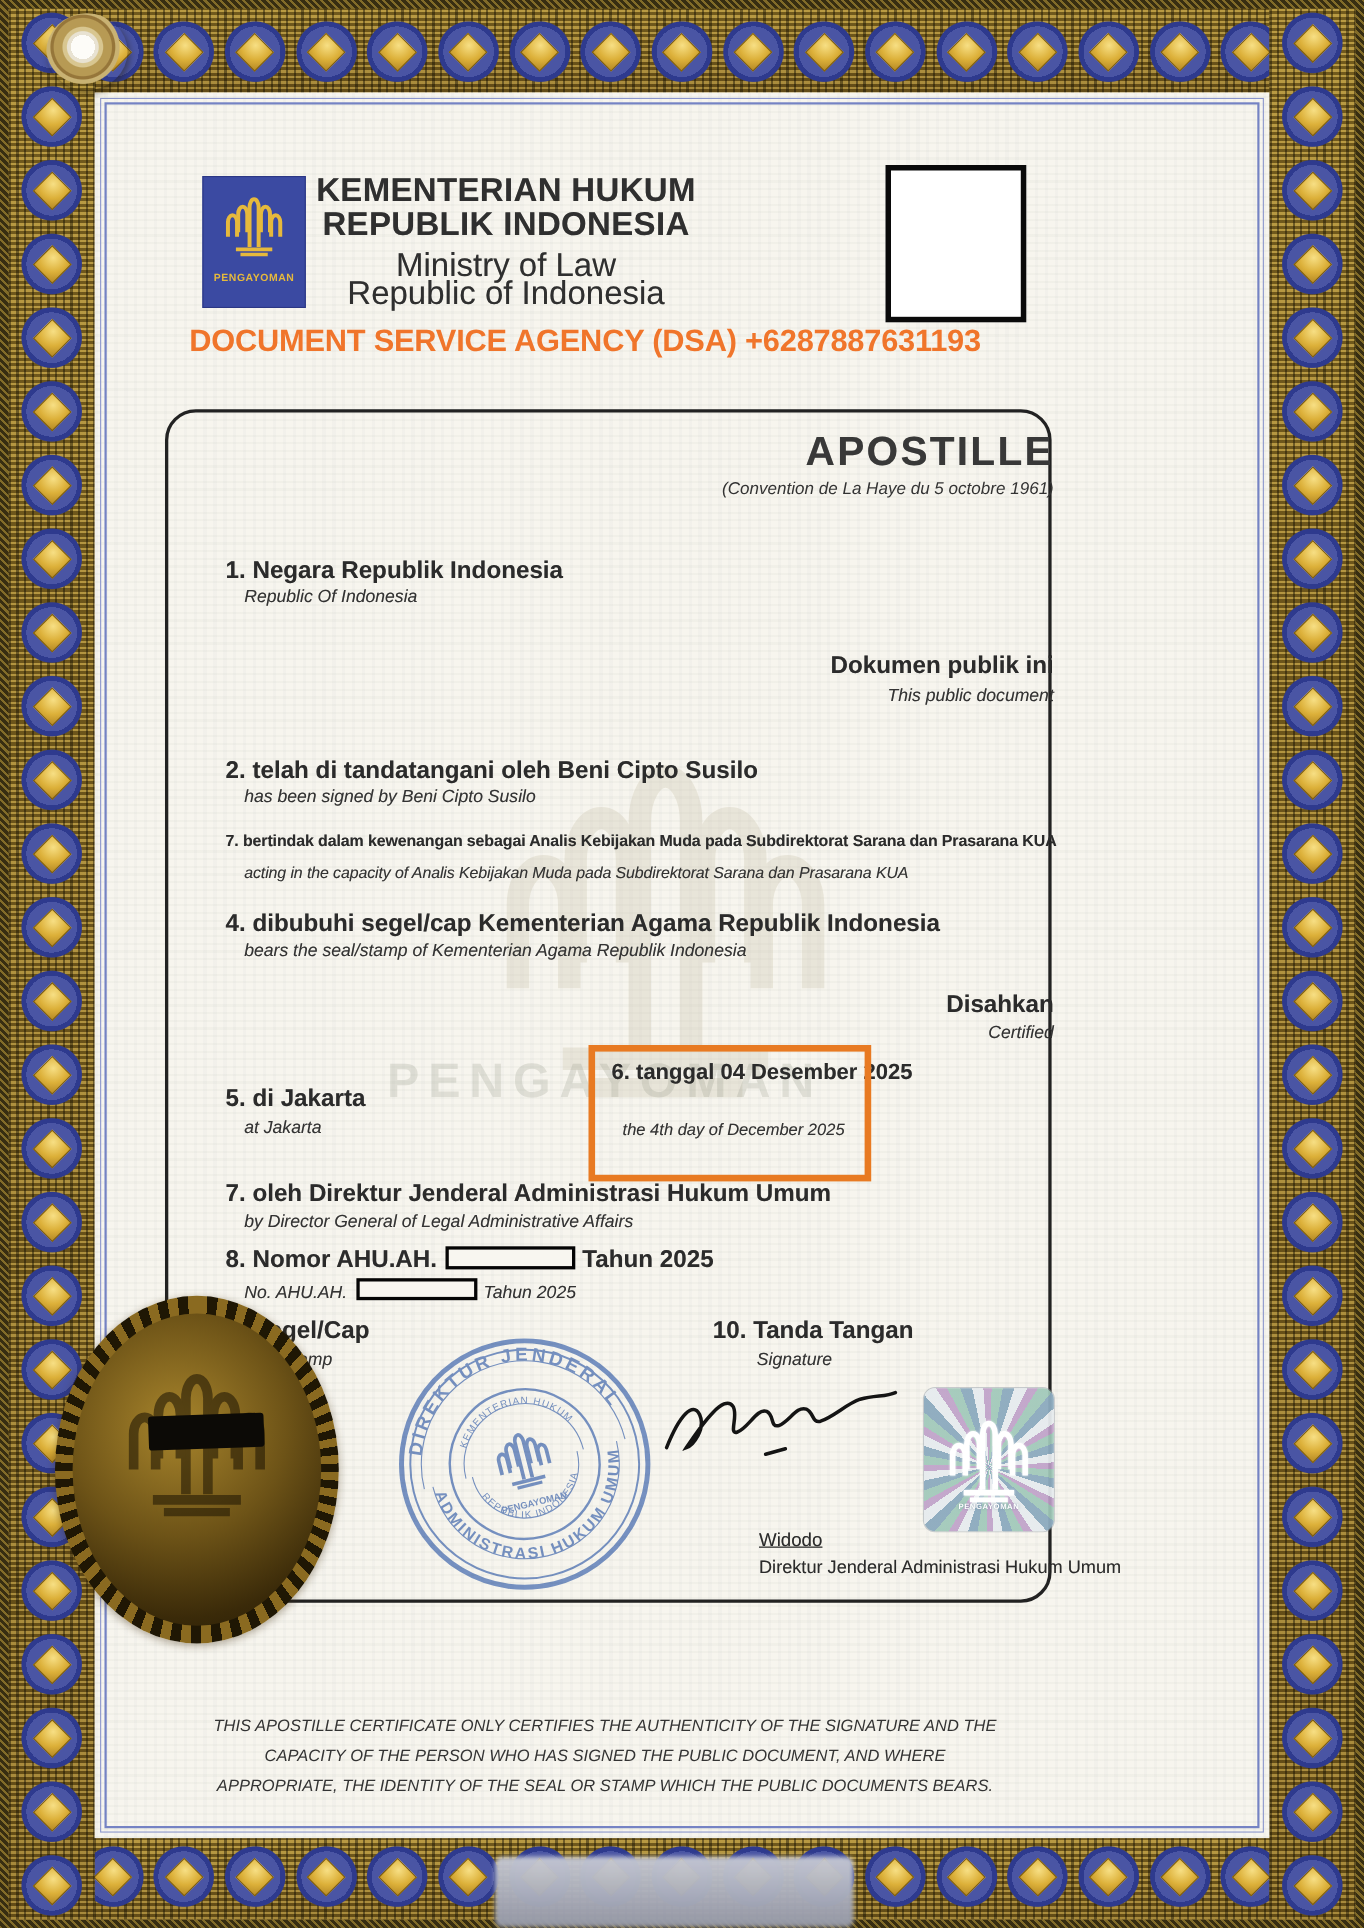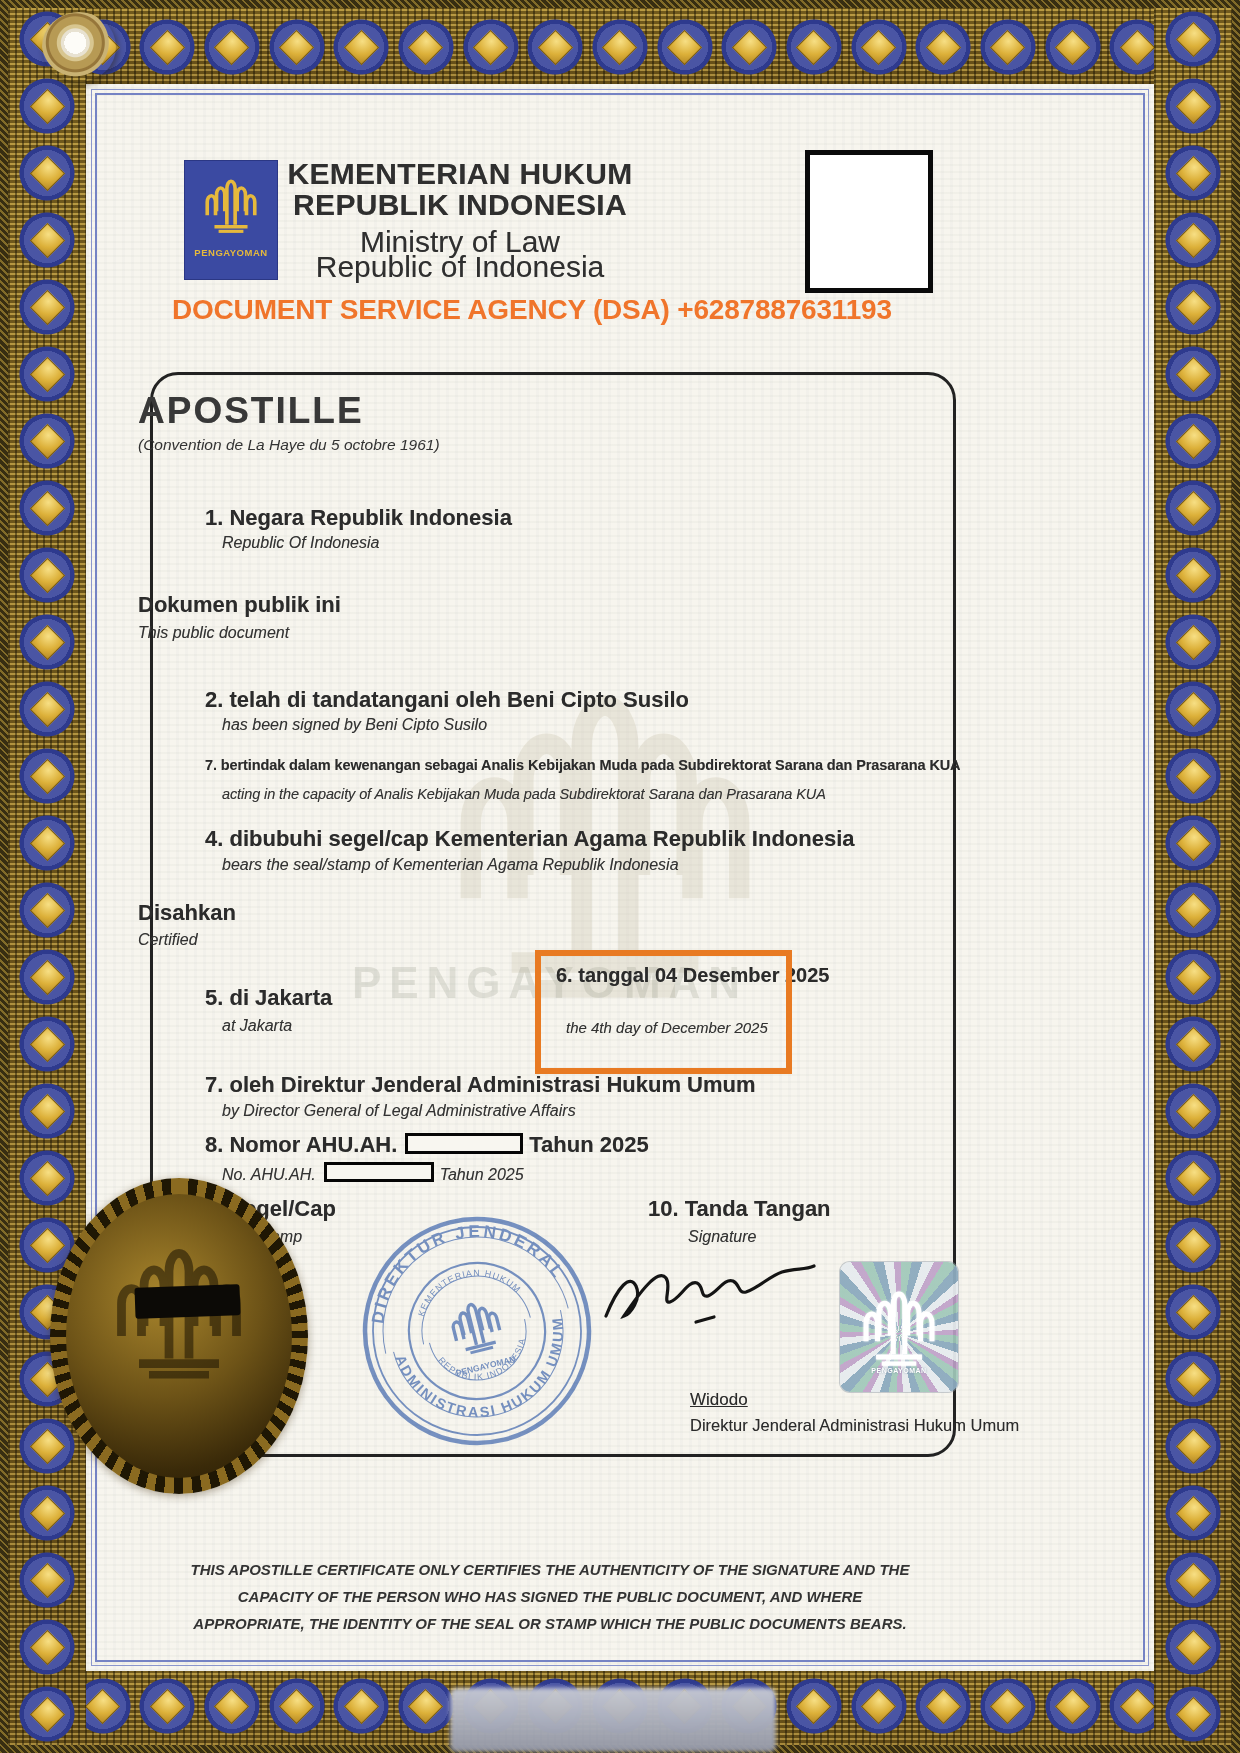--- a/index.html
+++ b/index.html
@@ -48,21 +48,21 @@
   .logo svg{width:62px;height:64px;margin-top:12px;}
   .logo-label{font-size:9.5px;font-weight:700;letter-spacing:.5px;margin-top:10px;}
   .head-text{left:230px;top:158px;width:460px;text-align:center;}
   .min-line{font-size:30px;line-height:31px;font-weight:700;color:#2f2f2f;letter-spacing:.3px;}
   .min-en{font-size:30px;line-height:25px;font-weight:400;color:#2f2f2f;margin-top:0;}
   .gap8{height:9px;}
   .redact-top{left:805px;top:150px;width:118px;height:133px;background:#fff;border:5px solid #0a0a0a;}
   .promo{left:172px;color:#f0752b;font-weight:700;font-size:28px;letter-spacing:-.2px;white-space:nowrap;}
   
   .cert-box{left:150px;top:372px;width:800px;height:1079px;border:3px solid #222;border-radius:28px;}
-  .center-800{left:138px;width:800px;text-align:left;}
+  .center-800{left:158px;width:800px;text-align:right;}
   .apostille-title{font-size:37px;font-weight:700;letter-spacing:2px;color:#383838;}
   .subtitle{font-size:15.5px;font-style:italic;color:#333;}
   .hl-box{left:535px;top:950px;width:245px;height:112px;border:6px solid #e87a22;z-index:4;}
   .redact-inline{display:inline-block;width:112px;height:15px;border:3px solid #050505;background:#f8f6f0;vertical-align:-2px;margin:0 6px 0 8px;}
   .redact-inline.b2{width:104px;height:14px;}
   
   .wm-emblem{left:430px;top:630px;width:350px;height:420px;color:#c9c2aa;opacity:.30;z-index:2;}
   .wm-text{left:150px;top:958px;width:800px;text-align:center;font-size:44px;font-weight:700;letter-spacing:8px;color:rgba(150,155,140,.25);z-index:2;}
   
   .stamp-svg{left:360px;top:1214px;width:234px;height:234px;color:#5d80c4;opacity:.82;mix-blend-mode:multiply;z-index:4;}
@@ -77,21 +77,21 @@
   .holo{left:840px;top:1262px;width:118px;height:130px;border-radius:10px;z-index:4;
         background:repeating-conic-gradient(from 10deg at 50% 55%, rgba(140,170,190,.95) 0 8deg, rgba(230,235,238,.95) 8deg 16deg, rgba(190,160,200,.9) 16deg 22deg, rgba(160,200,185,.92) 22deg 30deg);
         box-shadow:0 0 0 1px rgba(150,160,170,.5);display:flex;flex-direction:column;align-items:center;justify-content:center;}
   .holo svg{width:86px;height:92px;color:#fff;filter:drop-shadow(0 0 1px rgba(255,255,255,.8));}
   .holo-label{font-size:7px;font-weight:700;color:#fff;letter-spacing:.5px;margin-top:-6px;text-shadow:0 0 2px rgba(120,140,160,.9);}
   .signatory-name{font-size:17px;text-decoration:underline;}
   .signatory-title{font-size:16.5px;}
   
   .footer-p{left:185px;width:730px;text-align:center;font-size:15px;line-height:27px;color:#2b2b2b;}
   .footer-id{font-weight:700;}
-  .footer-en{font-style:italic;font-weight:700;color:#333;}
+  .footer-en{font-style:italic;font-weight:400;color:#333;}
   .blur-bar{left:450px;top:1688px;width:326px;height:64px;z-index:6;border-radius:6px;
         background:linear-gradient(180deg,#c6c9d4,#9599a8);filter:blur(2px);opacity:.97;}
 </style>
 </head>
 <body>
 
 <svg width="0" height="0" style="position:absolute" aria-hidden="true">
   <symbol id="emblem" viewBox="0 0 120 120">
     <g fill="none" stroke="currentColor">
       <path stroke-width="7" d="M52,98 L52,28 A8,14 0 0 1 68,28 L68,98"></path>

